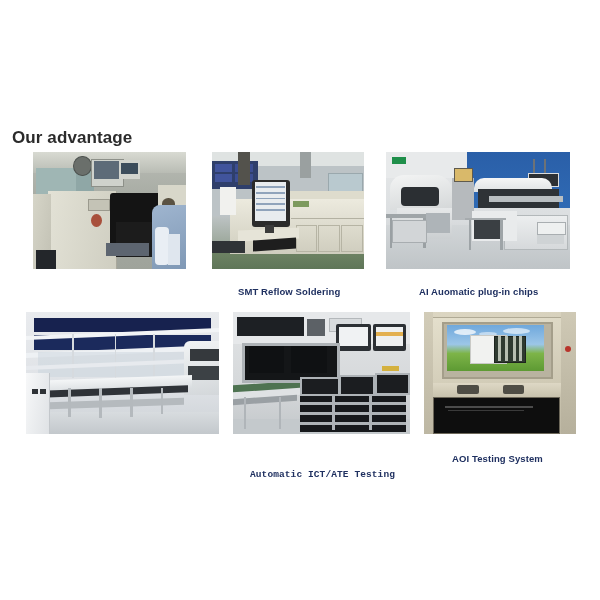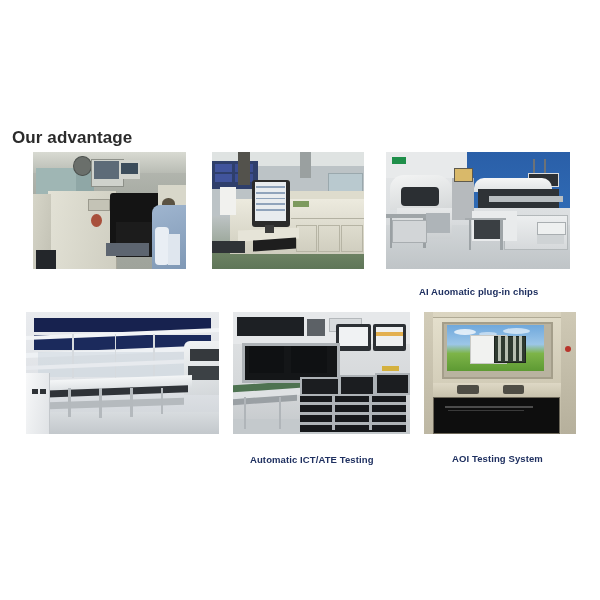--- a/index.html
+++ b/index.html
@@ -272,20 +272,21 @@
       <div class="r p2-monline" style="top:29%"></div>
       <div class="r p2-monline" style="top:34%"></div>
       <div class="r p2-monline" style="top:39%"></div>
       <div class="r p2-monline" style="top:44%"></div>
       <div class="r p2-monline" style="top:49%"></div>
       <div class="r p2-stand"></div>
       <div class="r p2-kbd"></div>
       <div class="r p2-mat"></div>
     </div>
   </div>
+  <div class="caption" style="left:238px;top:285px;width:160px;">SMT Reflow Soldering</div>
 
   <div class="photo" style="left:386px;top:152px;width:184px;height:117px;">
     <div class="scene">
       <div class="r p3-bg"></div>
       <div class="r p3-bluewall"></div>
       <div class="r p3-whitewall"></div>
       <div class="r p3-exit"></div>
       <div class="r p3-floor"></div>
       <div class="r p3-midrack"></div>
       <div class="r p3-mon"></div>
@@ -370,21 +371,21 @@
       <div class="r p5-low2"></div>
       <div class="r p5-low3"></div>
       <div class="r p5-drw"></div>
       <div class="r p5-drwline1"></div>
       <div class="r p5-drwline2"></div>
       <div class="r p5-drwline3"></div>
       <div class="r p5-colv1"></div>
       <div class="r p5-colv2"></div>
     </div>
   </div>
-  <div class="caption" style="left:250px;top:453px;width:175px;">Automatic ICT/ATE Testing</div>
+  <div class="caption" style="left:250px;top:468px;width:175px;font-family:Liberation Mono, monospace;">Automatic ICT/ATE Testing</div>
 
   <div class="photo" style="left:424px;top:312px;width:152px;height:122px;">
     <div class="scene">
       <div class="r p6-bg"></div>
       <div class="r p6-case"></div>
       <div class="r p6-scrbez"></div>
       <div class="r p6-screen"></div>
       <div class="r p6-cloud1"></div>
       <div class="r p6-cloud2"></div>
       <div class="r p6-cloud3"></div>

